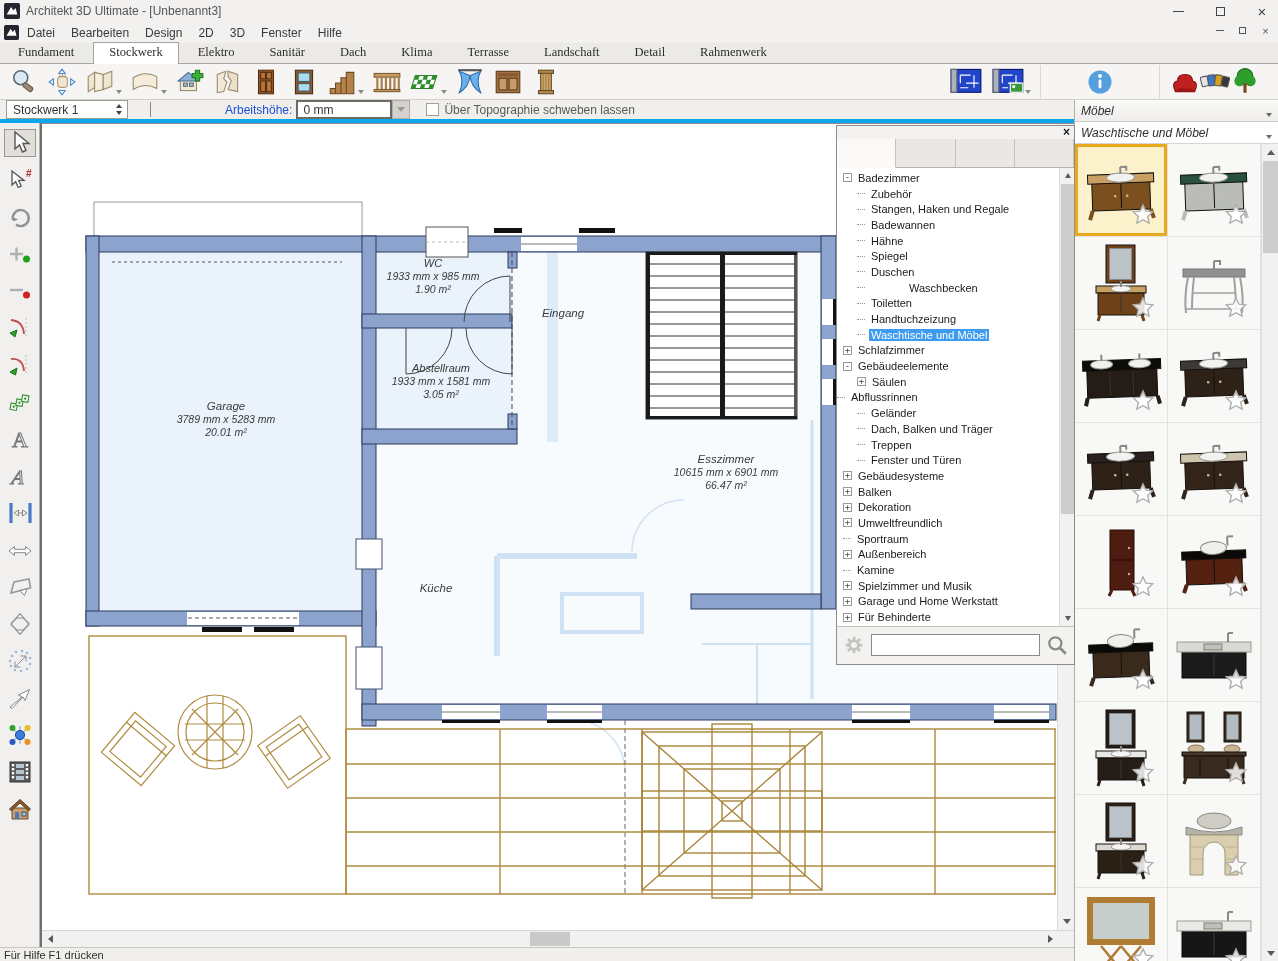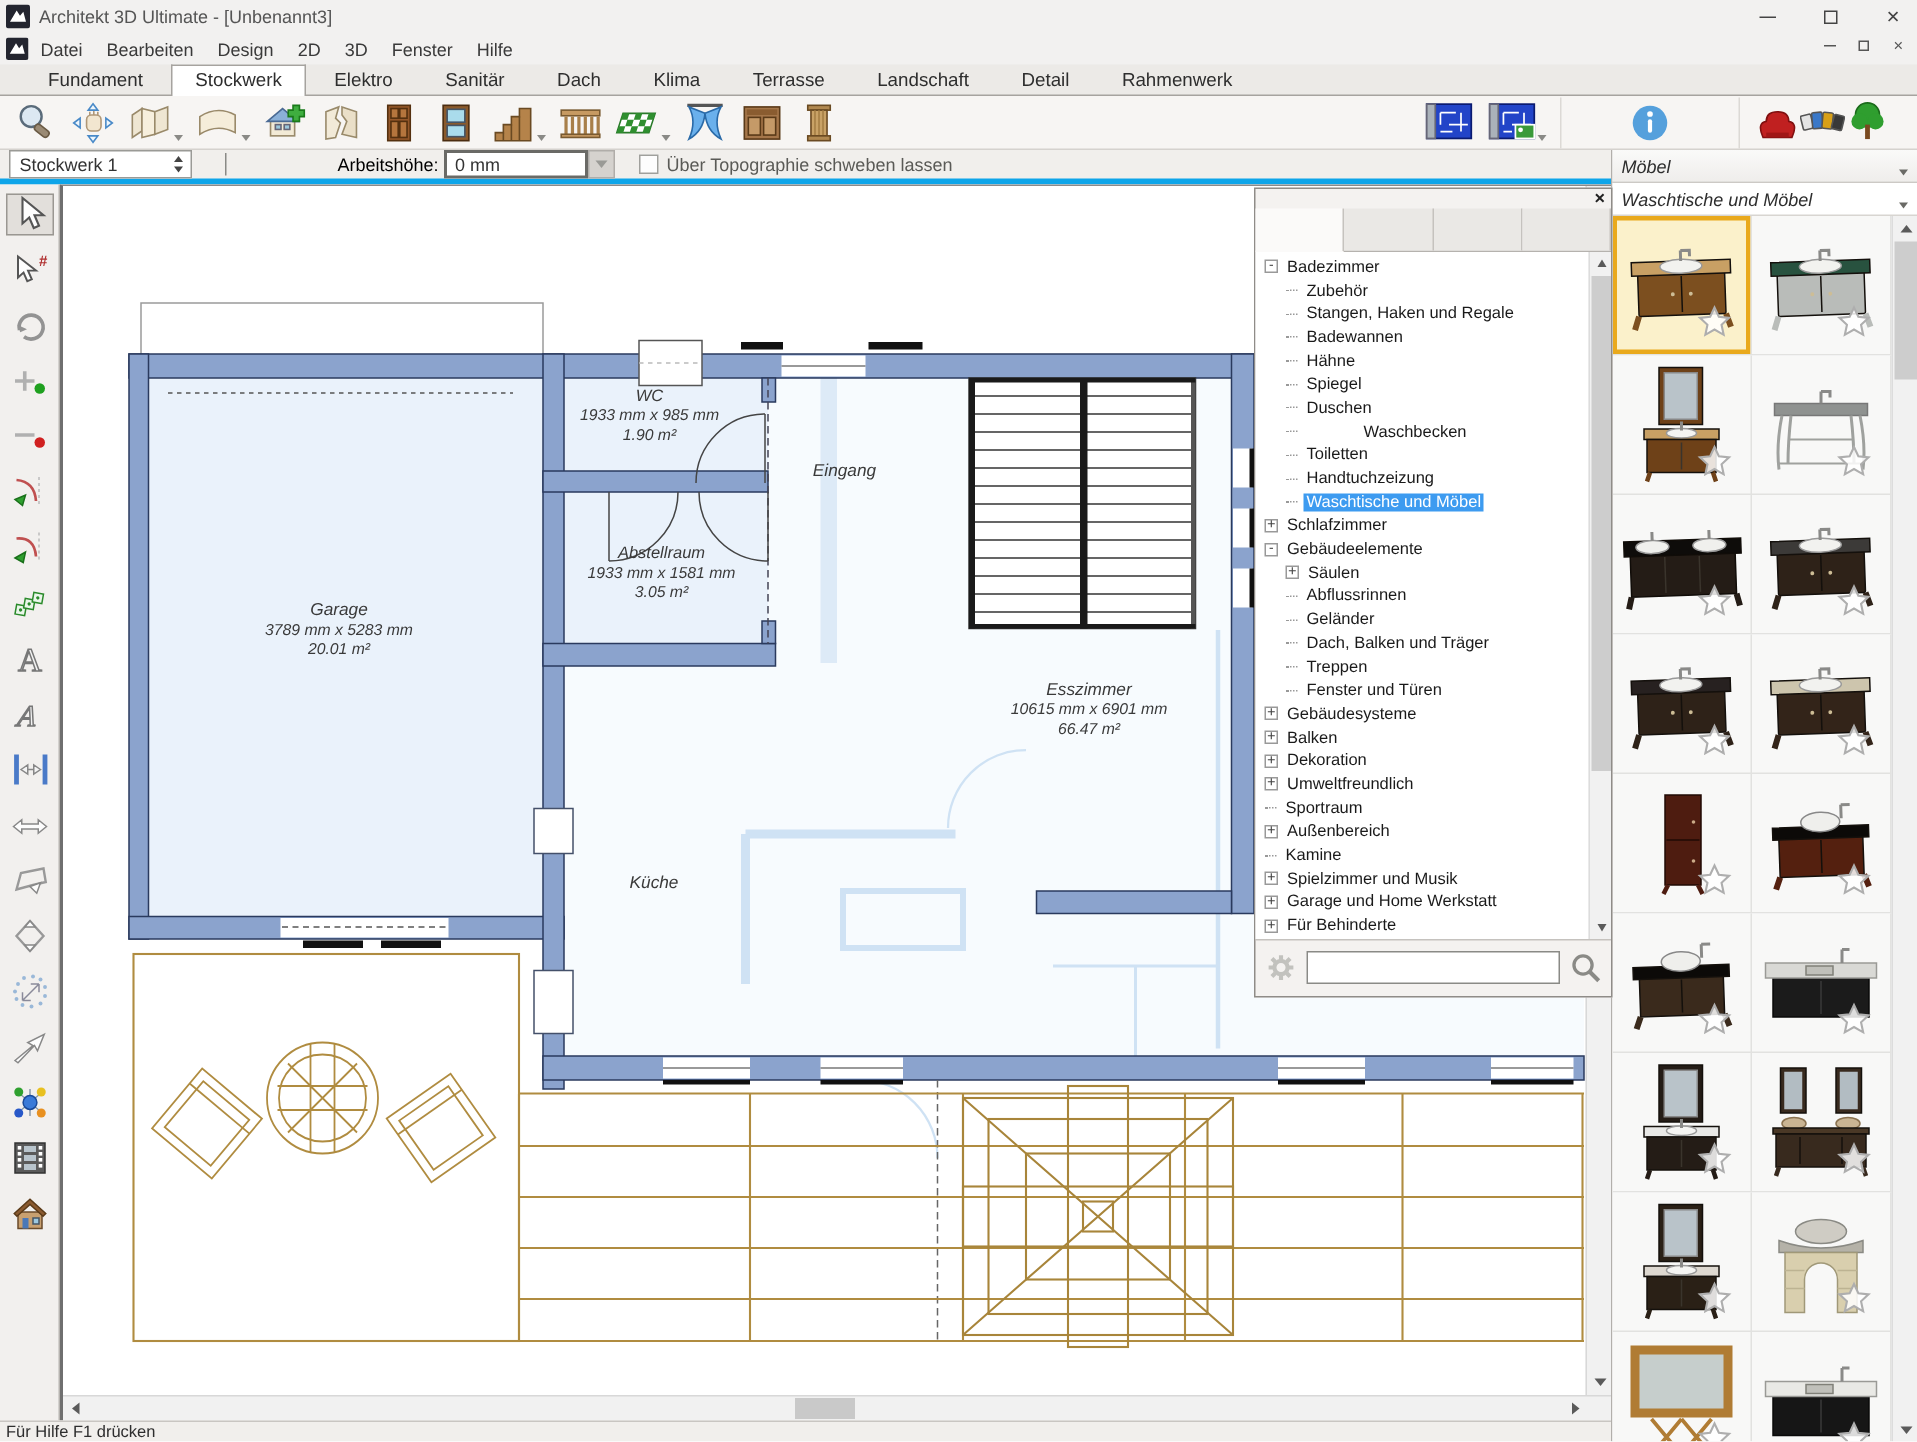--- a/index.html
+++ b/index.html
@@ -18,21 +18,21 @@
 
   
   .menubar { position:absolute; left:0; top:22px; width:1278px; height:21px; background:#f2f1f0; display:flex; align-items:center; padding-left:4px; }
   .menu-item { padding:0 8px; color:#3a3a3a; font-size:12px; }
   .mdi { position:absolute; right:6px; top:24px; display:flex; gap:10px; align-items:center; color:#555; }
   .mdi span { font-size:11px; width:13px; height:13px; display:flex; align-items:center; justify-content:center; }
   .mdi .m1 i{ display:block; width:8px; height:1px; background:#555;}
   .mdi .m2 i{ display:block; width:7px; height:7px; border:1px solid #555;}
 
   
-  .tabbar { position:absolute; left:0; top:43px; width:1278px; height:21px; background:#eceae7; border-bottom:1px solid #a6a39f; display:flex; align-items:flex-end; padding-left:16px; }
+  .tabbar { position:absolute; left:0; top:43px; width:1278px; height:21px; background:#eceae7; border-bottom:1px solid #a6a39f; display:flex; align-items:flex-end; padding-left:2px;font-family:Liberation Serif, serif; }
   .rtab { padding:2px 15px 3px 15px; margin-right:3px; font-size:12.5px; color:#2e2e2e; border:1px solid transparent; border-bottom:none; }
   .rtab.active { background:#fff; border-color:#a6a39f; margin-bottom:-1px; padding-bottom:4px; }
 
   
   .toolbar { position:absolute; left:0; top:64px; width:1278px; height:36px; background:#f7f5f3; border-bottom:1px solid #d5d2ce; display:flex; align-items:center; }
   .tb-left { display:flex; align-items:center; padding-left:6px; gap:2px; }
   .tbtn { height:32px; display:flex; align-items:center; padding:0 3px; }
   .caret { width:0; height:0; border-left:3.5px solid transparent; border-right:3.5px solid transparent; border-top:4px solid #8a8a86; margin-left:1px; align-self:flex-end; margin-bottom:4px;}
   .tb-spacer { flex:1; }
   .tb-views { display:flex; align-items:center; gap:4px; padding:0 6px; }
@@ -40,21 +40,21 @@
   .tb-decor { width:110px; display:flex; justify-content:center; align-items:center; gap:0px; margin-right:8px;}
 
   
   .optionsrow { position:absolute; left:0; top:100px; width:1074px; height:23px; background:#f1efec; border-bottom:4px solid #0ea5e9; display:flex; align-items:center; font-size:12px; }
   .level-box { margin-left:6px; width:122px; height:19px; background:#fff; border:1px solid #9a9a96; display:flex; align-items:center; padding-left:6px; position:relative; }
   .spin { position:absolute; right:2px; top:1px; width:12px; height:15px; display:flex; flex-direction:column; justify-content:center; gap:3px; align-items:center;}
   .spin i { width:0; height:0; border-left:3.5px solid transparent; border-right:3.5px solid transparent; }
   .spin .up { border-bottom:4px solid #444; }
   .spin .dn { border-top:4px solid #444; }
   .vbar { width:1px; height:15px; background:#8a8a86; margin:0 14px 0 22px; }
-  .wh-label { margin-left:60px; color:#000000; }
+  .wh-label { margin-left:60px; color:#1d4ed8; }
   .wh-input { width:96px; height:19px; background:#fff; border:2px solid #6a6a66; margin-left:4px; display:flex; align-items:center; padding-left:5px; }
   .wh-drop { width:18px; height:19px; background:#d5d2ce; border:1px solid #b0ada9; display:flex; align-items:center; justify-content:center; }
   .wh-drop i { width:0;height:0;border-left:4px solid transparent;border-right:4px solid transparent;border-top:5px solid #9a9a96;}
   .chk-row { display:flex; align-items:center; margin-left:16px; color:#5a5a56; }
   .chk { width:13px; height:13px; background:#fdfdfd; border:1px solid #a0a09c; margin-right:5px; }
 
   
   .workspace { position:absolute; left:0; top:123px; width:1074px; height:824px; }
   .left-tools { position:absolute; left:0; top:0; width:40px; height:824px; background:#f2f0ee; border-right:1px solid #b6b3af; display:flex; flex-direction:column; align-items:center; padding-top:6px; gap:9px; }
   .ltbtn { width:32px; height:28px; display:flex; align-items:center; justify-content:center; }
@@ -744,21 +744,21 @@
           <span class="tlabel">Schlafzimmer</span>
         </div>
         <div class="trow" style="padding-left: 6px;">
           <span class="texp">-</span>
           <span class="tlabel">Gebäudeelemente</span>
         </div>
         <div class="trow" style="padding-left: 20px;">
           <span class="texp">+</span>
           <span class="tlabel">Säulen</span>
         </div>
-        <div class="trow" style="padding-left: 20px;">
+        <div class="trow" style="">
           <span class="tdash"></span>
           <span class="tlabel">Abflussrinnen</span>
         </div>
         <div class="trow" style="padding-left: 20px;">
           <span class="tdash"></span>
           <span class="tlabel">Geländer</span>
         </div>
         <div class="trow" style="padding-left: 20px;">
           <span class="tdash"></span>
           <span class="tlabel">Dach, Balken und Träger</span>

